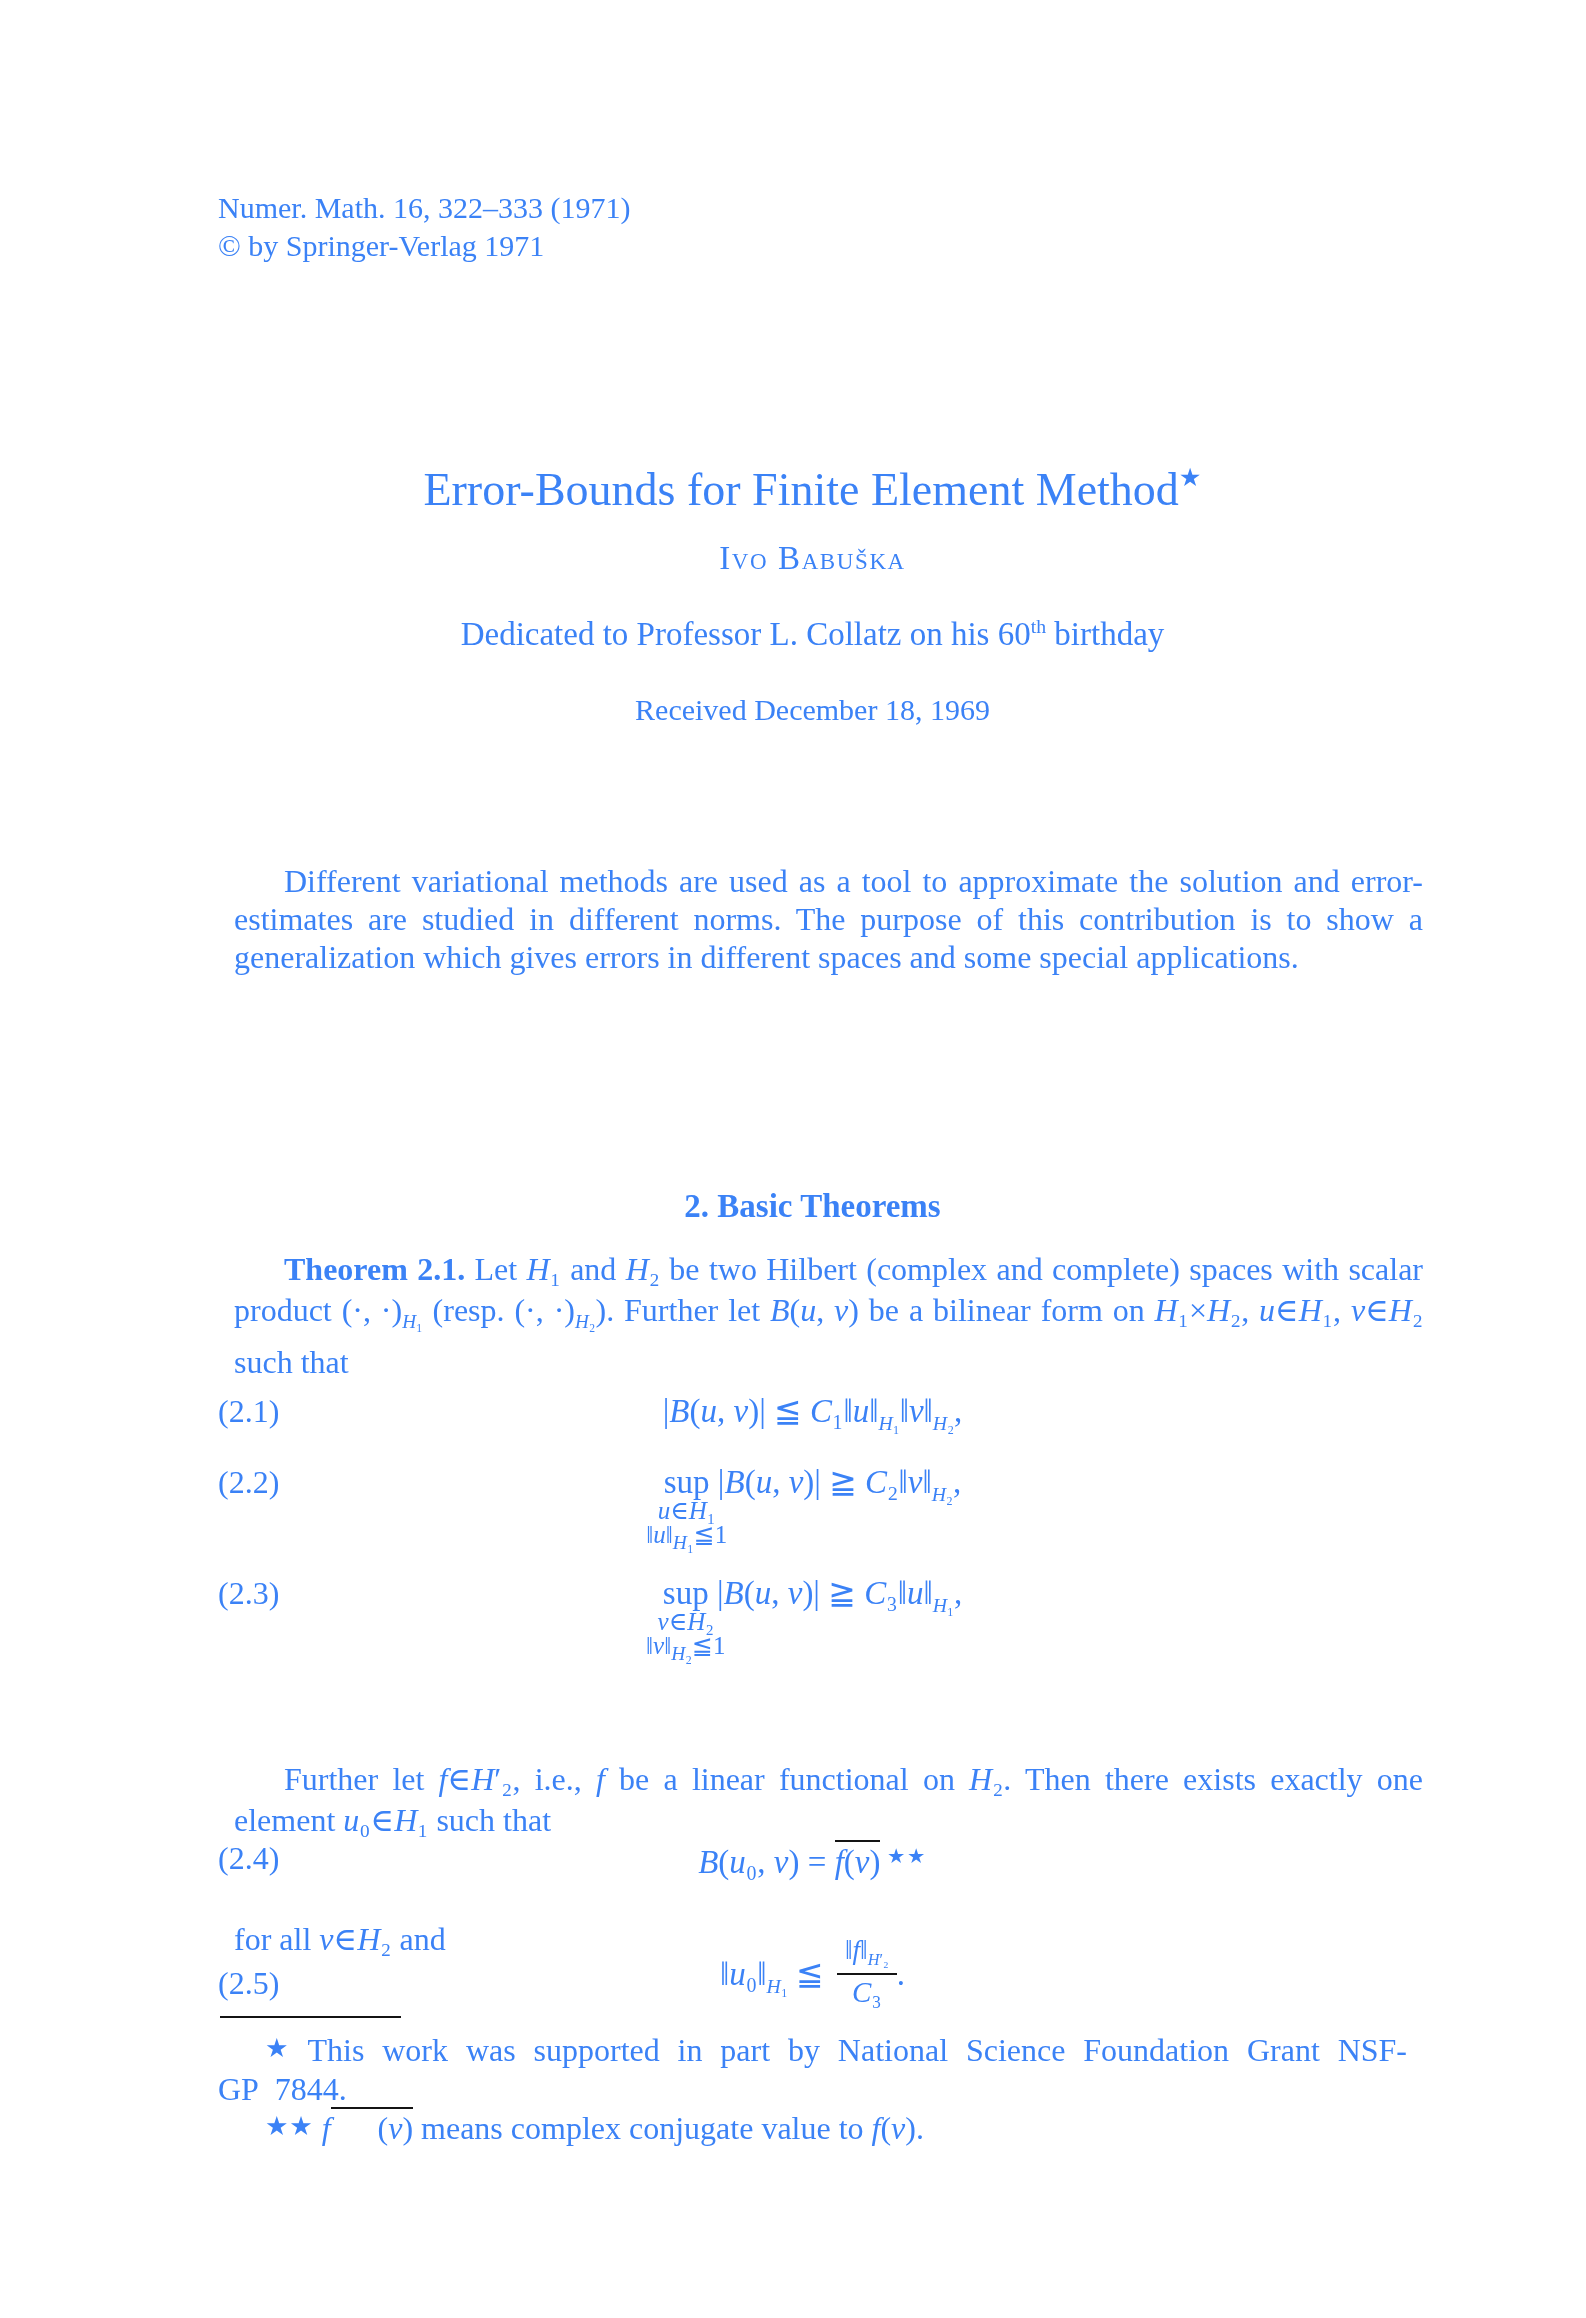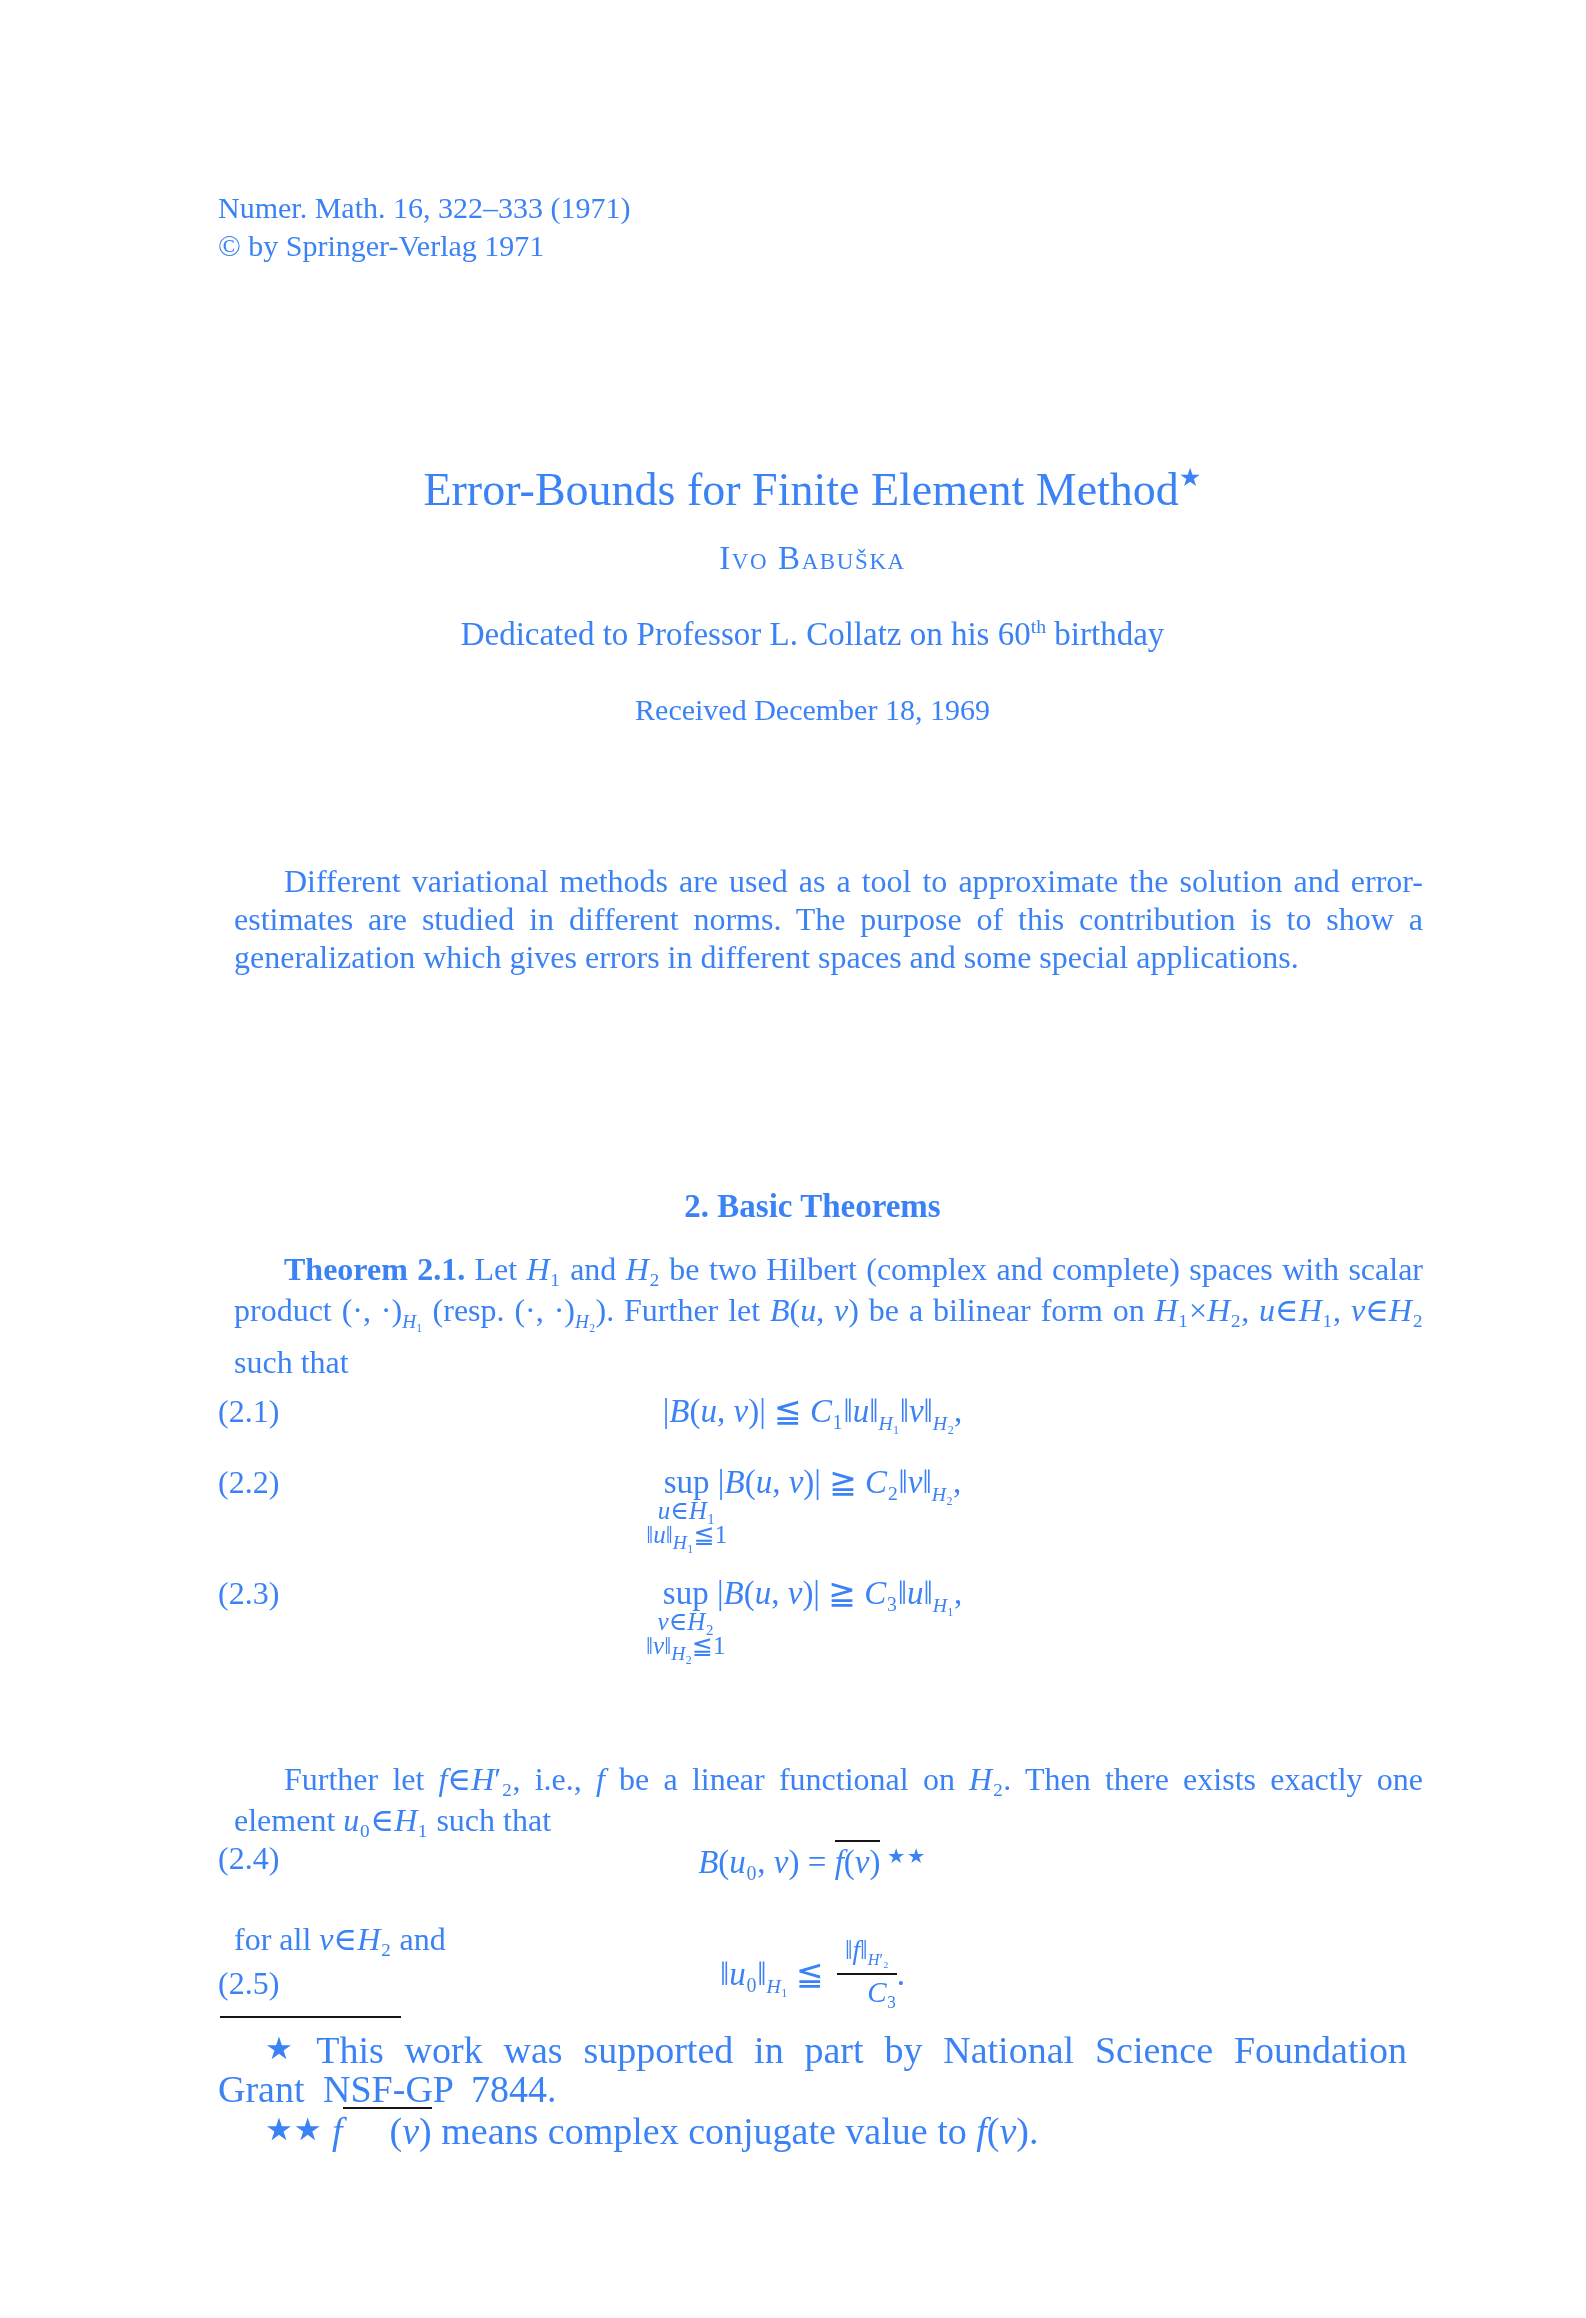--- a/index.html
+++ b/index.html
@@ -27,25 +27,25 @@
   .eqnum{position:absolute;left:0;top:0;font-size:32px;}
   .eqnum.low{top:24.4px;}
   .supop{position:relative;display:inline-block;}
   .limits{
     position:absolute;top:95%;left:50%;transform:translateX(-50%);
     font-size:25px;line-height:23.6px;white-space:nowrap;text-align:center;
   }
   .limits sub{font-size:0.78em;}
   .ol{display:inline-block;border-top:2.4px solid #141414;padding-top:3px;line-height:1.05;}
   .stars{font-size:0.62em;position:relative;top:-0.5em;margin-left:6.5px;letter-spacing:1.6px;}
-  .frac{display:inline-block;vertical-align:middle;text-align:right;position:relative;top:-4.9px;margin-left:4.9px;}
+  .frac{display:inline-block;vertical-align:middle;text-align:center;position:relative;top:-4.9px;margin-left:4.9px;}
   .num{display:block;border-bottom:2.4px solid #141414;padding:0 8.1px 2.4px;font-size:0.82em;line-height:1.1;}
   .den{display:block;font-size:0.88em;line-height:1.15;padding-top:1.6px;}
   .fnrule{height:2.4px;background:#141414;}
-  .fn{font-size:38px;line-height:37px;text-align:justify;margin:0;font-family:Liberation Serif, serif;}
+  .fn{font-size:32px;line-height:37px;text-align:justify;margin:0;font-family:Liberation Serif, serif;}
   .fn1{word-spacing:9px;text-indent:47px;}
   .fn2{text-indent:47px;}
   .fnmark{position:relative;top:-4.1px;font-size:0.82em;letter-spacing:0.8px;}
   i{font-style:italic;}
 </style>
 </head>
 <body>
 
 <div class="page">
 

